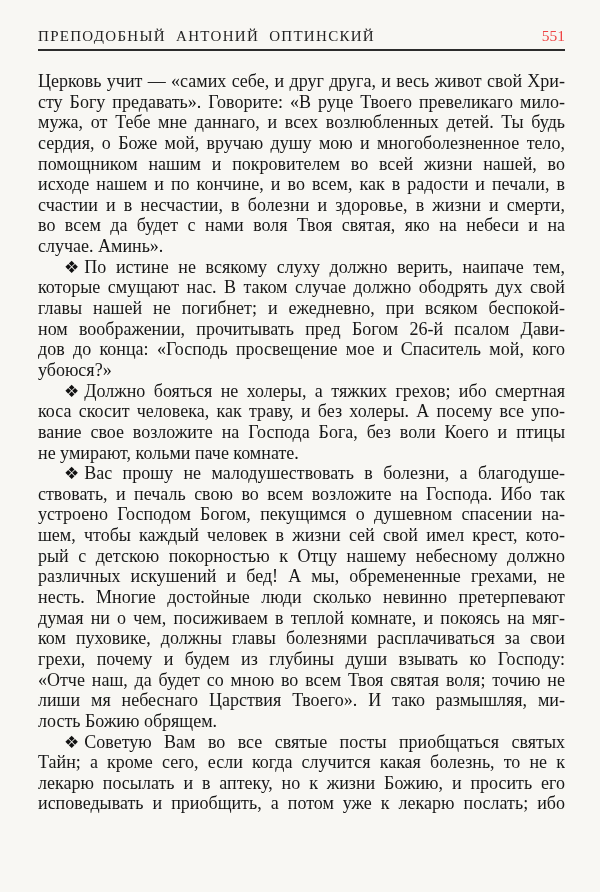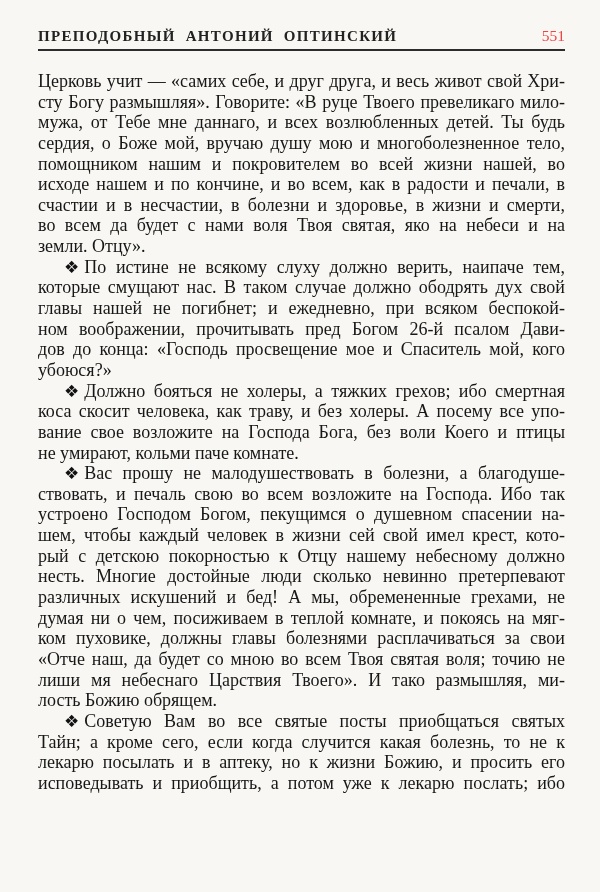--- a/index.html
+++ b/index.html
@@ -26,21 +26,20 @@
     align-items: baseline;
     border-bottom: 2px solid #2c2c2c;
     padding-bottom: 4px;
   }
   .header-title {
     font-size: 15px;
     line-height: 17px;
     letter-spacing: 1.3px;
     word-spacing: 5px;
     color: #222;
-    font-weight: bold;
   }
   .page-number {
     font-size: 15.5px;
     line-height: 17px;
     color: #ef4444;
   }
   .body-text {
     margin-top: 20px;
     font-size: 18px;
     color: #171717;
@@ -73,28 +72,28 @@
 <body>
 
 <div class="page">
   <div class="page-header">
     <span class="header-title">ПРЕПОДОБНЫЙ АНТОНИЙ ОПТИНСКИЙ</span>
     <span class="page-number">551</span>
   </div>
   <div class="body-text">
       <div class="paragraph">
         <div class="line">Церковь учит — «самих себе, и друг друга, и весь живот свой Хри-</div>
-        <div class="line">сту Богу размышляя». Говорите: «В руце Твоего превеликаго мило-</div>
+        <div class="line">сту Богу предавать». Говорите: «В руце Твоего превеликаго мило-</div>
         <div class="line">мужа, от Тебе мне даннаго, и всех возлюбленных детей. Ты будь</div>
         <div class="line">сердия, о Боже мой, вручаю душу мою и многоболезненное тело,</div>
         <div class="line">помощником нашим и покровителем во всей жизни нашей, во</div>
         <div class="line">исходе нашем и по кончине, и во всем, как в радости и печали, в</div>
         <div class="line">счастии и в несчастии, в болезни и здоровье, в жизни и смерти,</div>
         <div class="line">во всем да будет с нами воля Твоя святая, яко на небеси и на</div>
-        <div class="line para-end">земли. Отцу».</div>
+        <div class="line para-end">случае. Аминь».</div>
       </div>
       <div class="paragraph">
         <div class="line indented"><span class="marker">❖</span>По истине не всякому слуху должно верить, наипаче тем,</div>
         <div class="line">которые смущают нас. В таком случае должно ободрять дух свой</div>
         <div class="line">главы нашей не погибнет; и ежедневно, при всяком беспокой-</div>
         <div class="line">ном воображении, прочитывать пред Богом 26-й псалом Дави-</div>
         <div class="line">дов до конца: «Господь просвещение мое и Спаситель мой, кого</div>
         <div class="line para-end">убоюся?»</div>
       </div>
       <div class="paragraph">
@@ -102,24 +101,25 @@
         <div class="line">коса скосит человека, как траву, и без холеры. А посему все упо-</div>
         <div class="line">вание свое возложите на Господа Бога, без воли Коего и птицы</div>
         <div class="line para-end">не умирают, кольми паче комнате.</div>
       </div>
       <div class="paragraph">
         <div class="line indented"><span class="marker">❖</span>Вас прошу не малодушествовать в болезни, а благодуше-</div>
         <div class="line">ствовать, и печаль свою во всем возложите на Господа. Ибо так</div>
         <div class="line">устроено Господом Богом, пекущимся о душевном спасении на-</div>
         <div class="line">шем, чтобы каждый человек в жизни сей свой имел крест, кото-</div>
         <div class="line">рый с детскою покорностью к Отцу нашему небесному должно</div>
+        <div class="line">различных искушений и бед! А мы, обремененные грехами, не</div>
         <div class="line">несть. Многие достойные люди сколько невинно претерпевают</div>
-        <div class="line">различных искушений и бед! А мы, обремененные грехами, не</div>
         <div class="line">думая ни о чем, посиживаем в теплой комнате, и покоясь на мяг-</div>
         <div class="line">ком пуховике, должны главы болезнями расплачиваться за свои</div>
+        <div class="line">грехи, почему и будем из глубины души взывать ко Господу:</div>
         <div class="line">«Отче наш, да будет со мною во всем Твоя святая воля; точию не</div>
         <div class="line">лиши мя небеснаго Царствия Твоего». И тако размышляя, ми-</div>
         <div class="line para-end">лость Божию обрящем.</div>
       </div>
       <div class="paragraph">
         <div class="line indented"><span class="marker">❖</span>Советую Вам во все святые посты приобщаться святых</div>
         <div class="line">Тайн; а кроме сего, если когда случится какая болезнь, то не к</div>
         <div class="line">лекарю посылать и в аптеку, но к жизни Божию, и просить его</div>
         <div class="line">исповедывать и приобщить, а потом уже к лекарю послать; ибо</div>
       </div>

